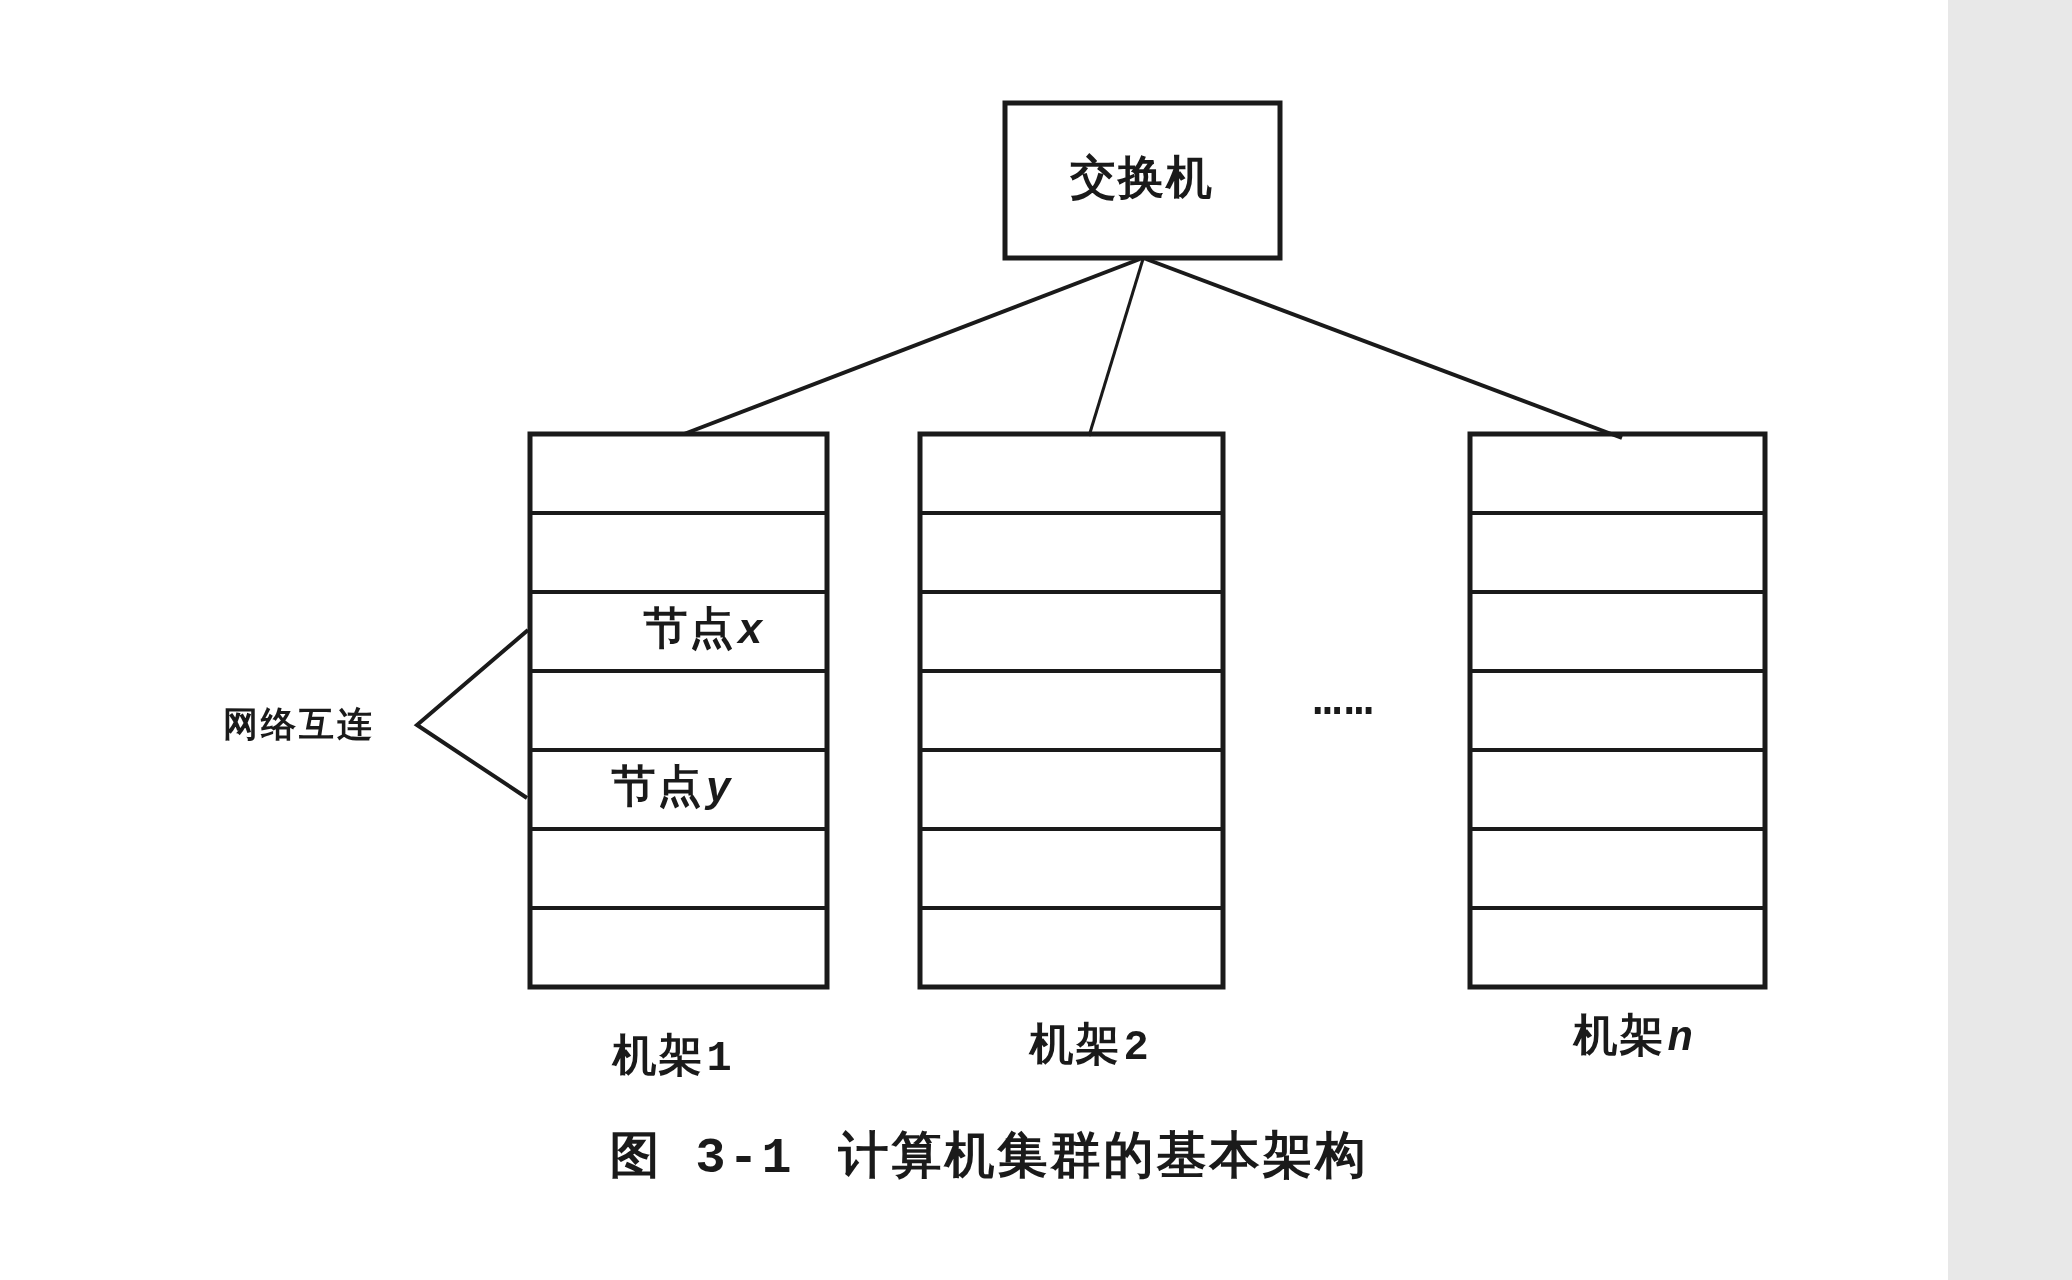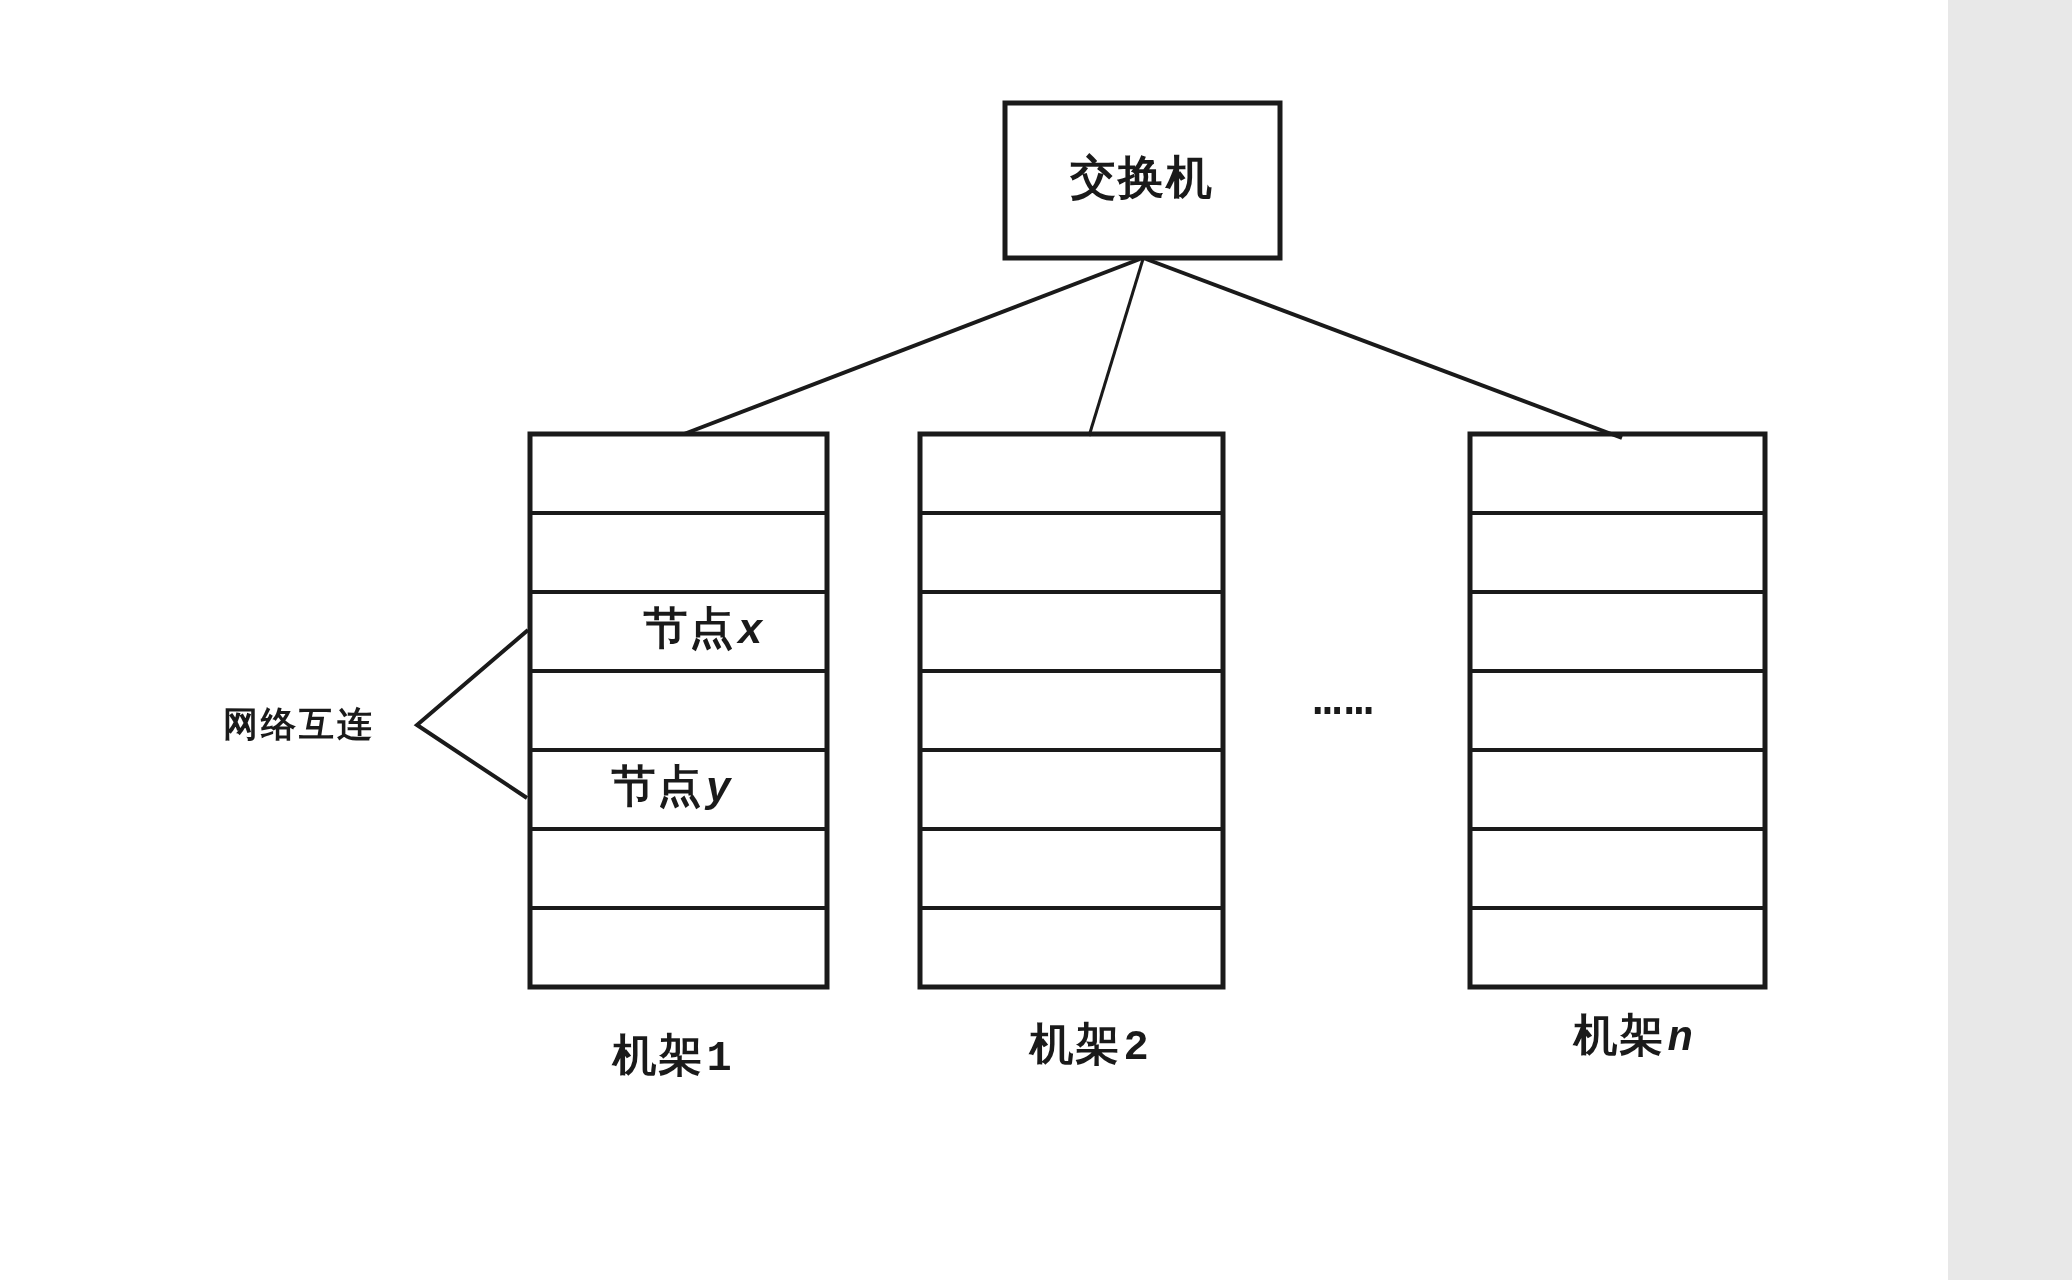--- a/index.html
+++ b/index.html
@@ -101,14 +101,17 @@
   <div class="lbl rack-label" style="left:673px;top:1058px;">
     <span>机架</span><span class="var">1</span>
   </div>
   <div class="lbl rack-label" style="left:1090px;top:1047px;">
     <span>机架</span><span class="var">2</span>
   </div>
   <div class="lbl rack-label" style="left:1634px;top:1038px;">
     <span>机架</span><span class="var italic">n</span>
   </div>
 
+  <div class="lbl caption" style="left:989px;top:1159px;">
+    <span class="caption-number">图 3-1</span><span class="caption-title">计算机集群的基本架构</span>
+  </div>
 
 </div>
 
 </body></html>

